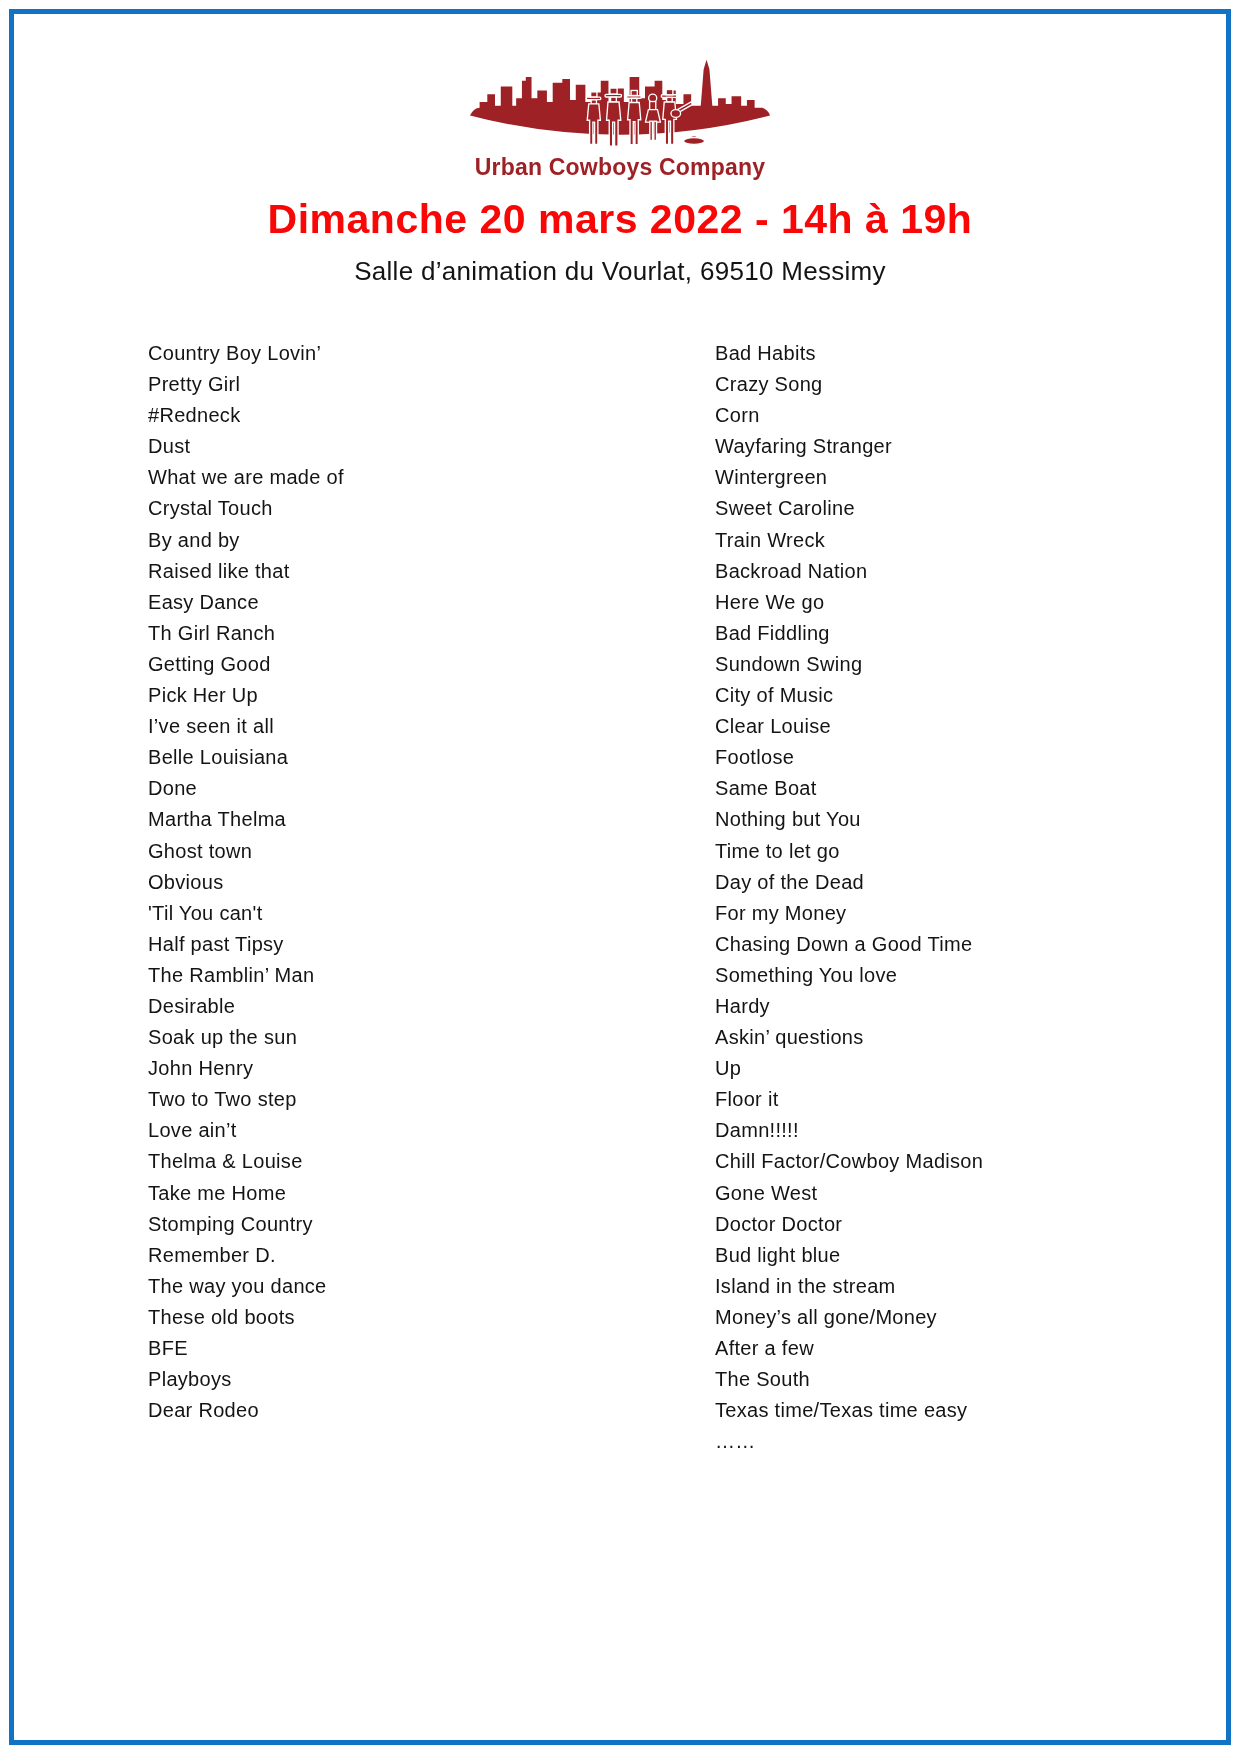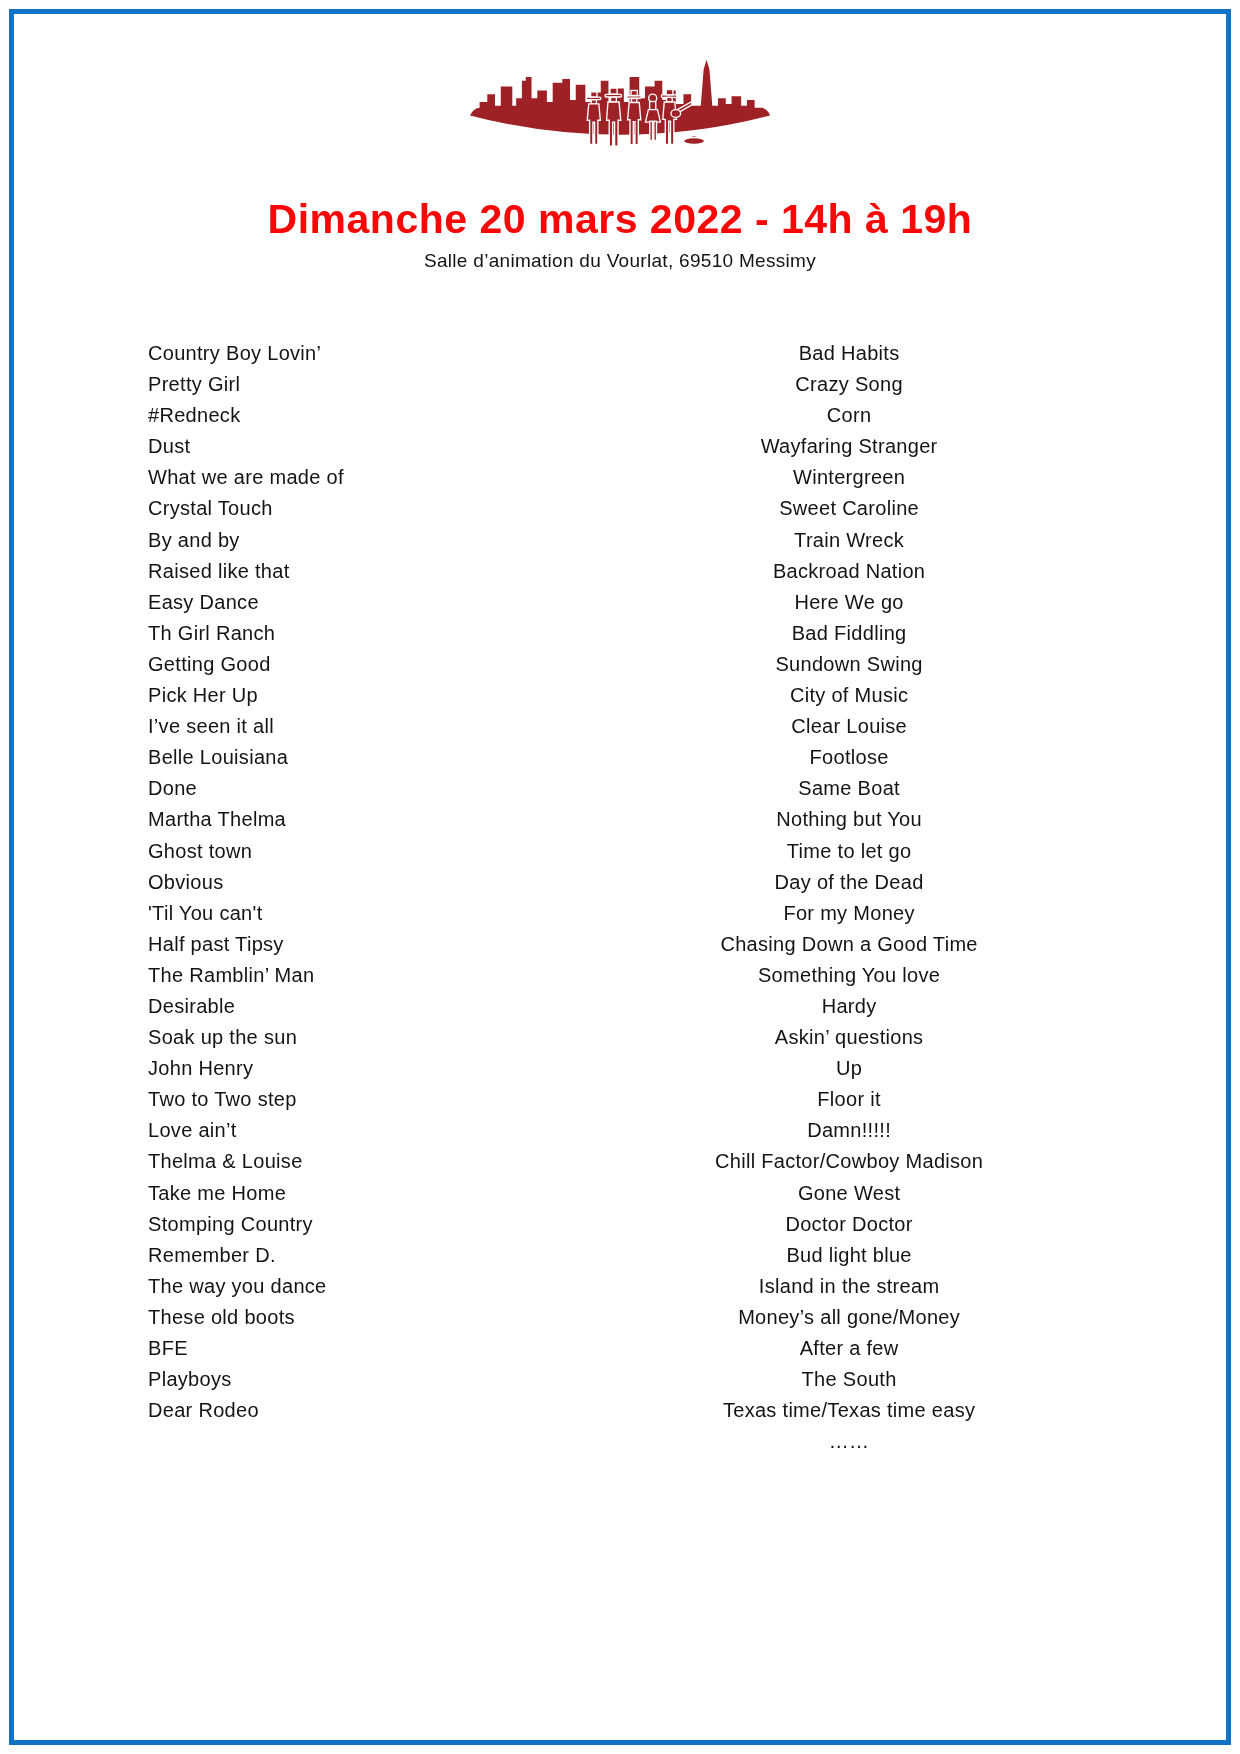--- a/index.html
+++ b/index.html
@@ -46,35 +46,35 @@
     left: 0;
     width: 100%;
     text-align: center;
     font-size: 41px;
     font-weight: bold;
     letter-spacing: 0.5px;
     color: var(--title-red, #f90606);
   }
   .subtitle {
     position: absolute;
-    top: 250px;
+    top: 256px;
     left: 0;
     width: 100%;
     text-align: center;
-    font-size: 19px;
+    font-size: 26px;
     color: var(--text-black, #111111);
     letter-spacing: 0.3px;
   }
   .setlist-col {
     position: absolute;
     top: 338px;
     color: var(--text-black, #111111);
   }
   .setlist-col.left  { left: 148px; }
-  .setlist-col.right { left: 715px; text-align: center; }
+  .setlist-col.right { left: 715px; }
   .song {
     height: 31.1px;
     line-height: 31.1px;
     font-size: 20px;
     letter-spacing: 0.3px;
     white-space: nowrap;
   }
 </style>
 </head>
 <body>
@@ -144,20 +144,21 @@
           <path d="M12 62 L30 52 L31.5 54.5 L14 64.5 z"></path>
           <ellipse cx="14" cy="64" rx="5" ry="4"></ellipse>
         </g>
 
         <g transform="translate(232,0)">
           <path d="M-3 92 q8 -10 16 0 z"></path>
           <ellipse cx="5" cy="92.5" rx="11" ry="3.6"></ellipse>
         </g>
       </g>
     </svg>
+    <div class="logo-text">Urban Cowboys Company</div>
   </div>
 
   <div class="title">Dimanche 20 mars 2022 - 14h à 19h</div>
 
   <div class="subtitle">Salle d’animation du Vourlat, 69510 Messimy</div>
 
   <div class="setlist-col left">
       <div class="song">Country Boy Lovin’</div>
       <div class="song">Pretty Girl</div>
       <div class="song">#Redneck</div>

